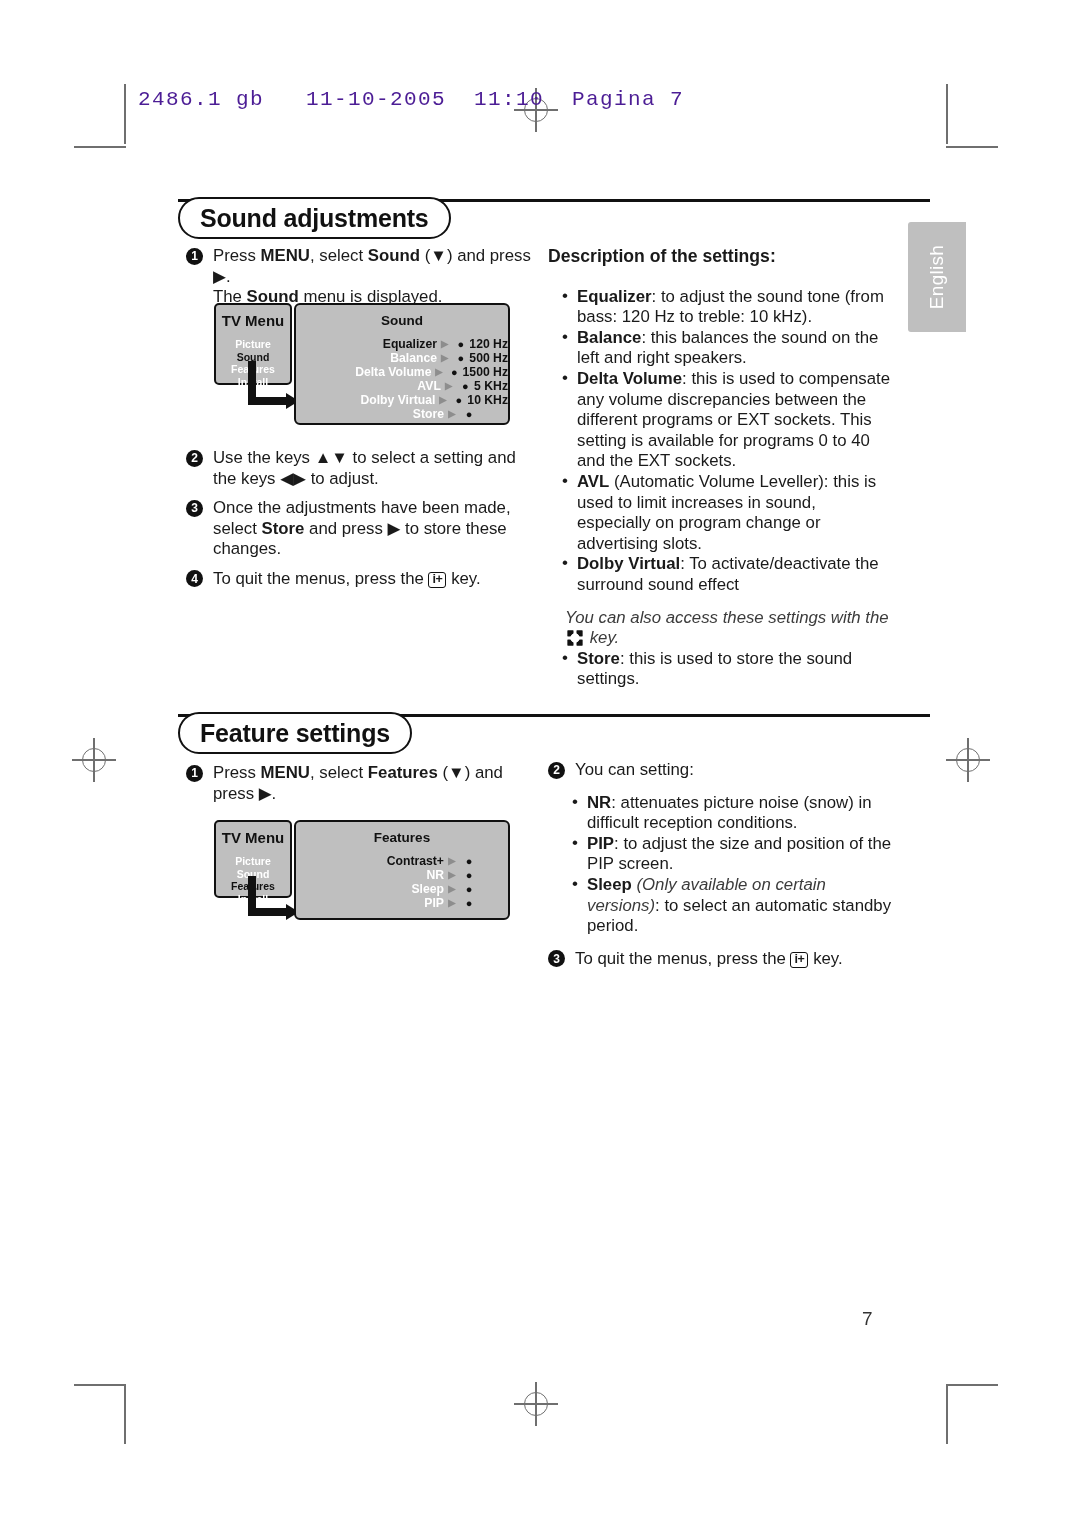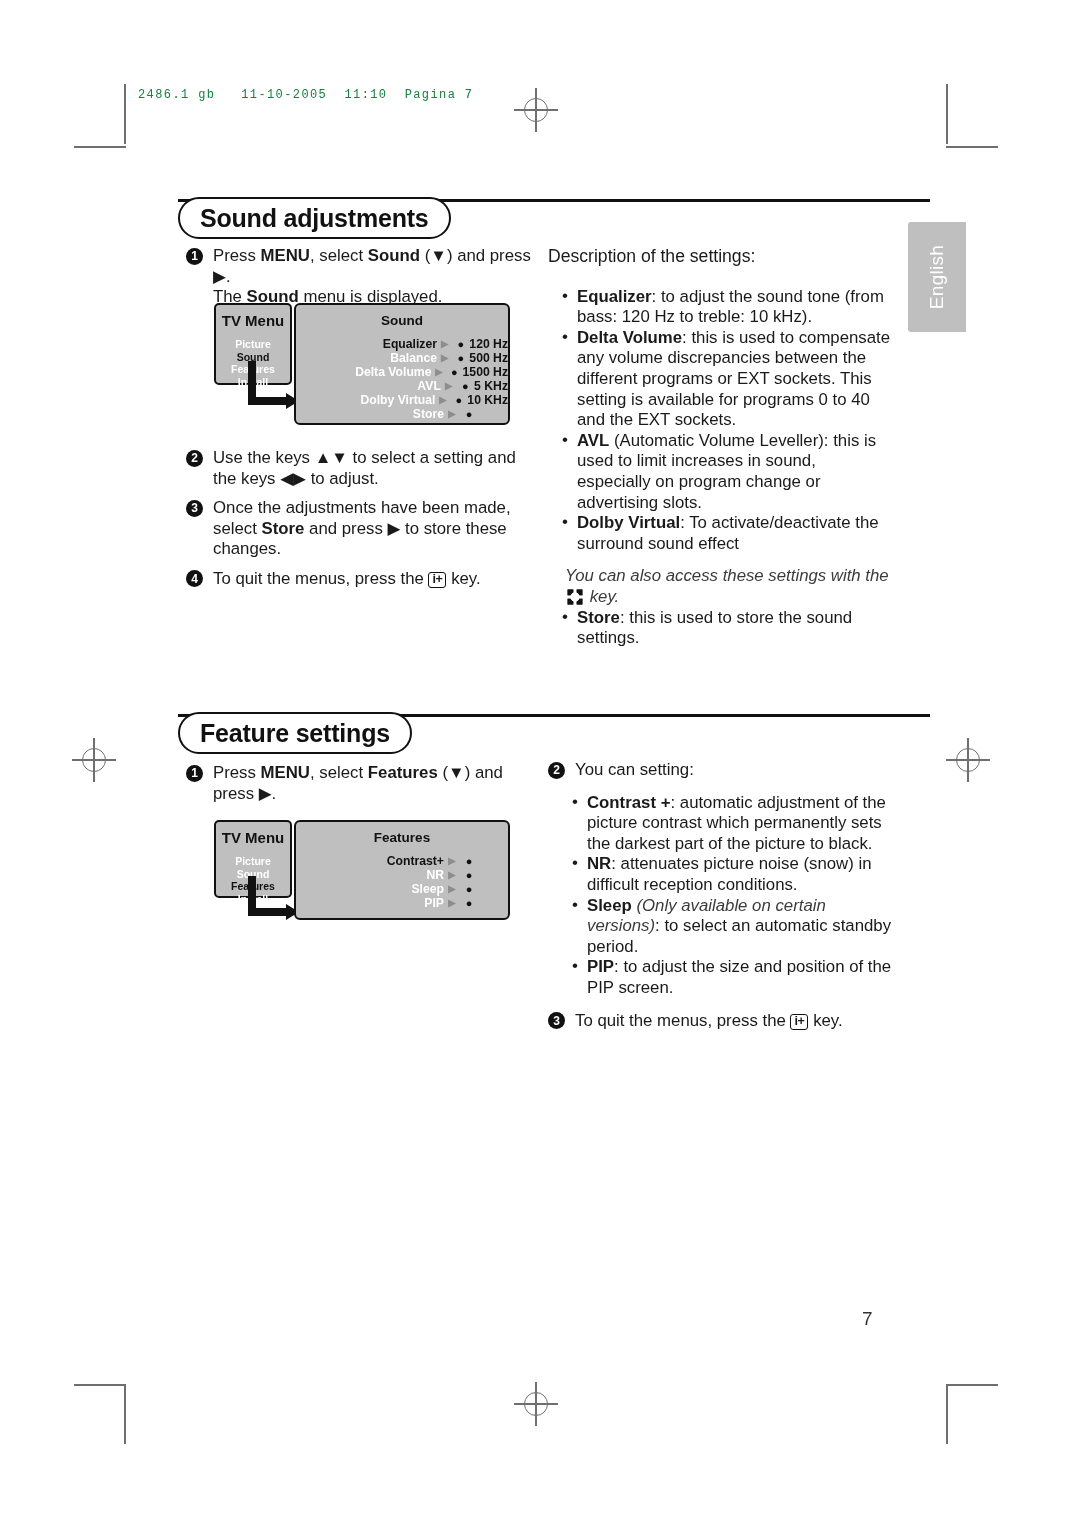--- a/index.html
+++ b/index.html
@@ -37,23 +37,23 @@
   }
   .trim.v { width: 1.5px; }
   .trim.h { height: 1.5px; }
 
   
   .slug {
     position: absolute;
     left: 138px;
     top: 88px;
     font-family: "Liberation Mono", "DejaVu Sans Mono", monospace;
-    font-size: 12px;
+    font-size: 21px;
     letter-spacing: 1.4px;
-    color: #15803d;
+    color: #4c1d95;
     white-space: pre;
   }
 
   
   .lang-tab {
     position: absolute;
     left: 908px;
     top: 222px;
     width: 58px;
     height: 110px;
@@ -143,21 +143,21 @@
     left: 2px;
     top: -1px;
     font-size: 17px;
   }
   .sub-note {
     padding-left: 17px;
   }
 
   .head-bold {
     font-size: 17.6px;
-    font-weight: normal;
+    font-weight: bold;
     margin-bottom: 20px;
   }
 
   
   .key-info {
     display: inline-block;
     border: 1.8px solid #111111;
     border-radius: 3px;
     padding: 0px 3px 1px 3px;
     font-size: 12.5px;
@@ -397,20 +397,23 @@
     <div class="num">4</div>
     <div>To quit the menus, press the <span class="key-info">i+</span> key.</div>
   </div>
 </div>
 
 <div class="col" style="left:548px; top:246px; width:358px;">
   <div class="head-bold">Description of the settings:</div>
   <ul class="bullets">
     <li>
       <span class="b">Equalizer</span><span>: to adjust the sound tone (from bass: 120 Hz to treble: 10 kHz).</span>
+    </li>
+    <li>
+      <span class="b">Balance</span><span>: this balances the sound on the left and right speakers.</span>
     </li>
     <li>
       <span class="b">Delta Volume</span><span>: this is used to compensate any volume discrepancies between the different programs or EXT sockets. This setting is available for programs 0 to 40 and the EXT sockets.</span>
     </li>
     <li>
       <span class="b">AVL</span><span> (Automatic Volume Leveller): this is used to limit increases in sound, especially on program change or advertising slots.</span>
     </li>
     <li>
       <span class="b">Dolby Virtual</span><span>: To activate/deactivate the surround sound effect</span>
     </li>
@@ -495,31 +498,28 @@
   </div>
 </div>
 
 <div class="col" style="left:548px; top:760px; width:358px;">
   <div class="step" style="margin-bottom:0;">
     <div class="num">2</div>
     <div>You can setting:</div>
   </div>
   <ul class="bullets" style="padding-left:10px;">
     <li>
-      <span class="b">Contrast +</span><span>: automatic adjustment of the picture contrast which permanently sets the darkest part of the picture to black.</span>
-    </li>
-    <li>
       <span class="b">NR</span><span>: attenuates picture noise (snow) in difficult reception conditions.</span>
+    </li>
+    <li>
+      <span class="b">PIP</span><span>: to adjust the size and position of the PIP screen.</span>
     </li>
     <li>
       <span class="b">Sleep</span>
       <span class="it">(Only available on certain versions)</span><span>: to select an automatic standby period.</span>
-    </li>
-    <li>
-      <span class="b">PIP</span><span>: to adjust the size and position of the PIP screen.</span>
     </li>
   </ul>
   <div class="step" style="margin-top:4px;">
     <div class="num">3</div>
     <div>To quit the menus, press the <span class="key-info">i+</span> key.</div>
   </div>
 </div>
 
 <div class="page-num">7</div>
 

